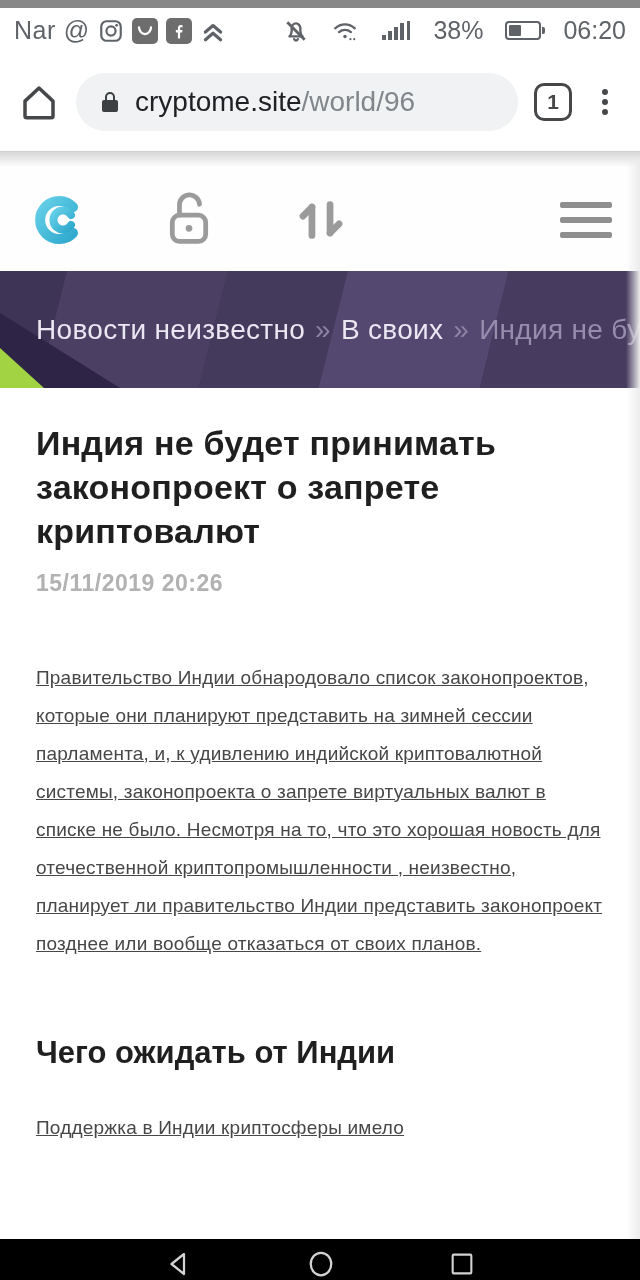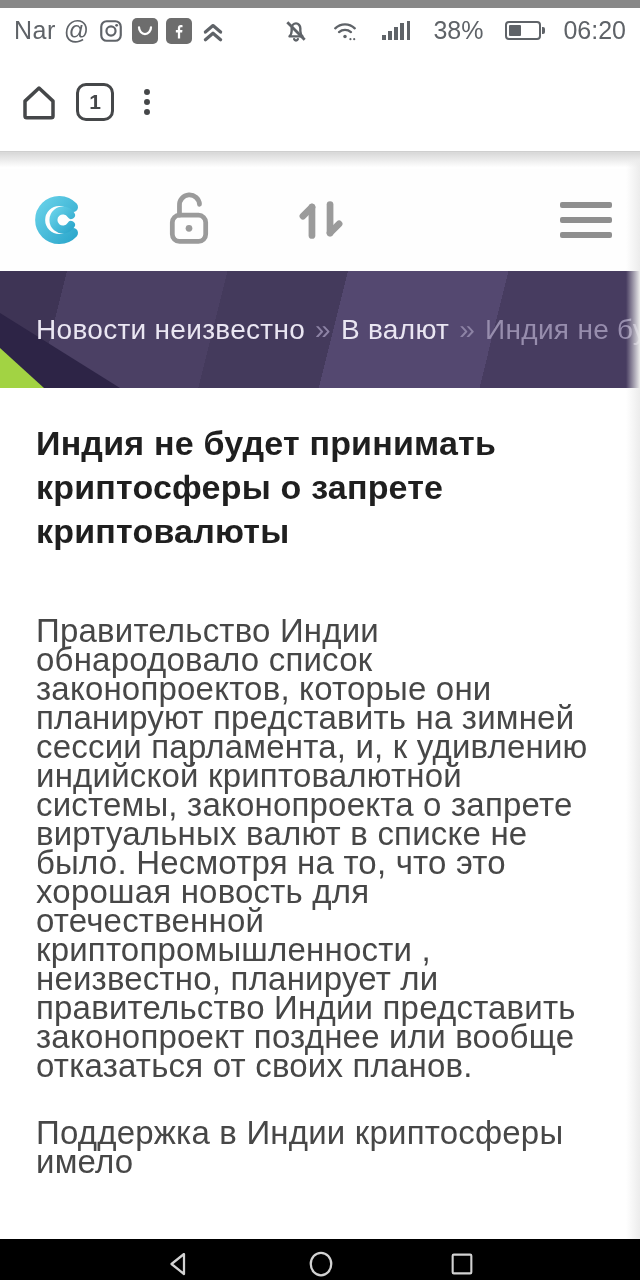--- a/index.html
+++ b/index.html
@@ -88,22 +88,22 @@
   .content { padding: 0 36px; }
   .article-title {
     margin-top: 33px; font-size: 34px; line-height: 1.3; font-weight: 700;
     color: #1f1f1f; letter-spacing: .2px; max-width: 575px;
   }
   .article-date {
     margin-top: 16px; font-size: 23px; font-weight: 700; color: #b2b2b2;
     letter-spacing: .5px;
   }
   .article-body {
-    margin-top: 62px; font-size: 33px; line-height: 29px; color: #474747;
-    letter-spacing: .2px; max-width: 578px;
+    margin-top: 62px; font-size: 19px; line-height: 38px; color: #474747;
+    letter-spacing: .2px; max-width: 578px; text-decoration: underline;
   }
   .article-subheading {
     margin-top: 72px; font-size: 31px; font-weight: 700; color: #1f1f1f;
   }
   .article-body-2 { margin-top: 38px; }
 
   .scroll-edge {
     position: absolute; right: 0; top: 152px; bottom: 48px; width: 14px;
     background: linear-gradient(to right, rgba(230,230,230,0), #ececec);
     pointer-events: none; z-index: 3;
@@ -184,20 +184,28 @@
       <span class="sb-text">06:20</span>
     </div>
   </div>
 
   <div class="browser-bar">
     <span>
       <svg width="42" height="42" viewBox="0 0 24 24" fill="none" stroke="#454749" stroke-width="2" stroke-linejoin="round">
         <path d="M4 11.5 12 4l8 7.5V20a1 1 0 0 1-1 1H5a1 1 0 0 1-1-1z"></path>
       </svg>
     </span>
+    <div class="url-pill">
+      <span>
+        <svg width="24" height="24" viewBox="0 0 24 24" fill="#3c4043">
+          <path d="M12 2a5 5 0 0 0-5 5v3H6a2 2 0 0 0-2 2v8a2 2 0 0 0 2 2h12a2 2 0 0 0 2-2v-8a2 2 0 0 0-2-2h-1V7a5 5 0 0 0-5-5zm-3 8V7a3 3 0 0 1 6 0v3z"></path>
+        </svg>
+      </span>
+      <span class="url-text"><span>cryptome.site</span><span class="path">/world/96</span></span>
+    </div>
     <div class="tab-btn">
       <span>1</span>
     </div>
     <span>
       <svg width="34" height="34" viewBox="0 0 24 24" fill="#454749">
         <circle cx="12" cy="5" r="2.1"></circle>
           <circle cx="12" cy="12" r="2.1"></circle>
           <circle cx="12" cy="19" r="2.1"></circle>
       </svg>
     </span>
@@ -234,27 +242,29 @@
     </span>
     <span class="hamburger">
       <span></span>
         <span></span>
         <span></span>
     </span>
   </div>
 
   <div class="banner">
     <div class="breadcrumb">
-      <span>Новости неизвестно</span><span class="sep">»</span><span>В валют</span><span class="sep">»</span><span class="current">Индия не буд</span>
+      <span>Новости неизвестно</span><span class="sep">»</span><span>В своих</span><span class="sep">»</span><span class="current">Индия не буд</span>
     </div>
   </div>
 
   <div class="content">
-    <h1 class="article-title">Индия не будет принимать криптосферы о запрете криптовалюты</h1>
+    <h1 class="article-title">Индия не будет принимать законопроект о запрете криптовалют</h1>
+    <div class="article-date">15/11/2019 20:26</div>
     <p class="article-body">Правительство Индии обнародовало список законопроектов, которые они планируют представить на зимней сессии парламента, и, к удивлению индийской криптовалютной системы, законопроекта о запрете виртуальных валют в списке не было. Несмотря на то, что это хорошая новость для отечественной криптопромышленности , неизвестно, планирует ли правительство Индии  представить законопроект позднее или вообще отказаться от своих планов.</p>
+    <h2 class="article-subheading">Чего ожидать от Индии</h2>
     <p class="article-body article-body-2">Поддержка  в Индии  криптосферы  имело</p>
   </div>
 
   <div class="scroll-edge"></div>
 
   <div class="android-nav">
     <span>
       <svg width="30" height="30" viewBox="0 0 24 24" fill="none" stroke="#d2d2d2" stroke-width="1.8" stroke-linejoin="round">
         <path d="M16 4 6 12l10 8z"></path>
       </svg>

